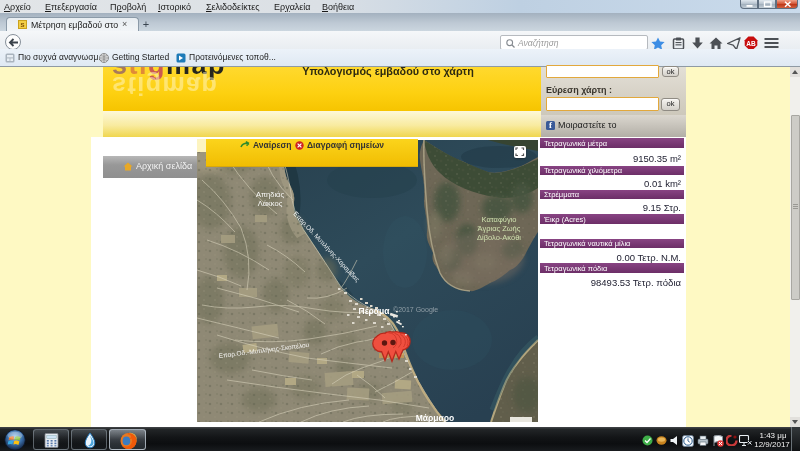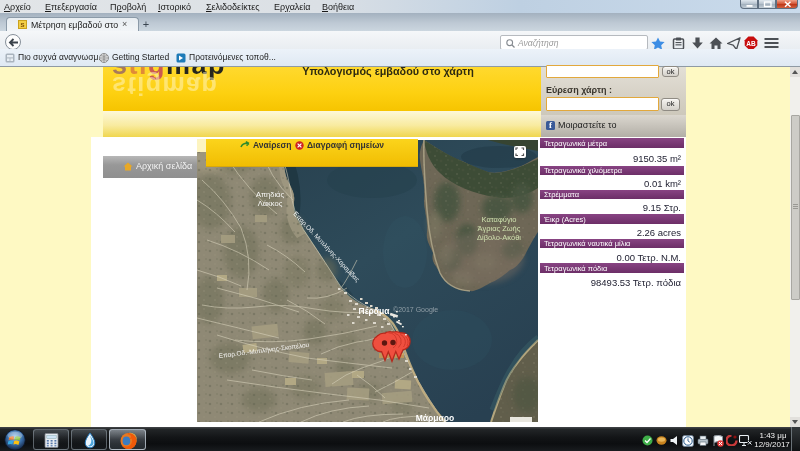--- a/index.html
+++ b/index.html
@@ -190,21 +190,20 @@
       </div>
   <div class="abs" style="left:17px;top:5px;font-size:9px;color:#1c1c1c;">Μοιραστείτε το</div>
 </div>
 <div class="pbar" style="top:138px;">Τετραγωνικά μέτρα</div>
 <div class="pval" style="top:152.5px;">9150.35 m²</div>
 <div class="pbar" style="top:165.5px;">Τετραγωνικά χιλιόμετρα</div>
 <div class="pval" style="top:177.5px;">0.01 km²</div>
 <div class="pbar" style="top:189.5px;">Στρέμματα</div>
 <div class="pval" style="top:202px;">9.15 Στρ.</div>
 <div class="pbar" style="top:214px;">Έικρ (Acres)</div>
-<div class="pval" style="top:227px;">2.26 acres</div>
 <div class="pbar" style="top:238.5px;">Τετραγωνικά ναυτικά μίλια</div>
 <div class="pval" style="top:251.5px;">0.00 Τετρ. Ν.Μ.</div>
 <div class="pbar" style="top:263px;">Τετραγωνικά πόδια</div>
 <div class="pval" style="top:276.5px;">98493.53 Τετρ. πόδια</div>
 
 <div class="abs" style="left:197px;top:139px;width:9px;height:12.5px;background:#fdf4c0;z-index:5;"></div>
 <div class="abs" id="map">
 <svg width="341" height="282" viewBox="0 0 341 282">
  <defs>
   <linearGradient id="sea" x1="0" y1="0" x2="0.8" y2="1">

